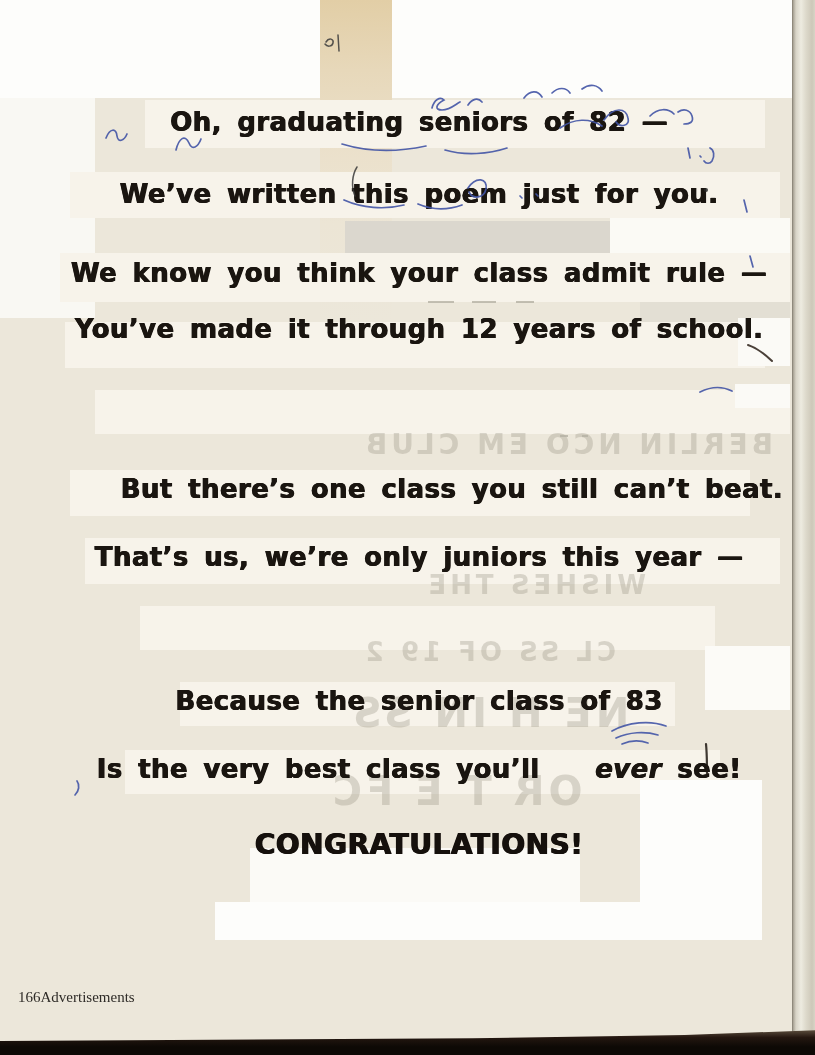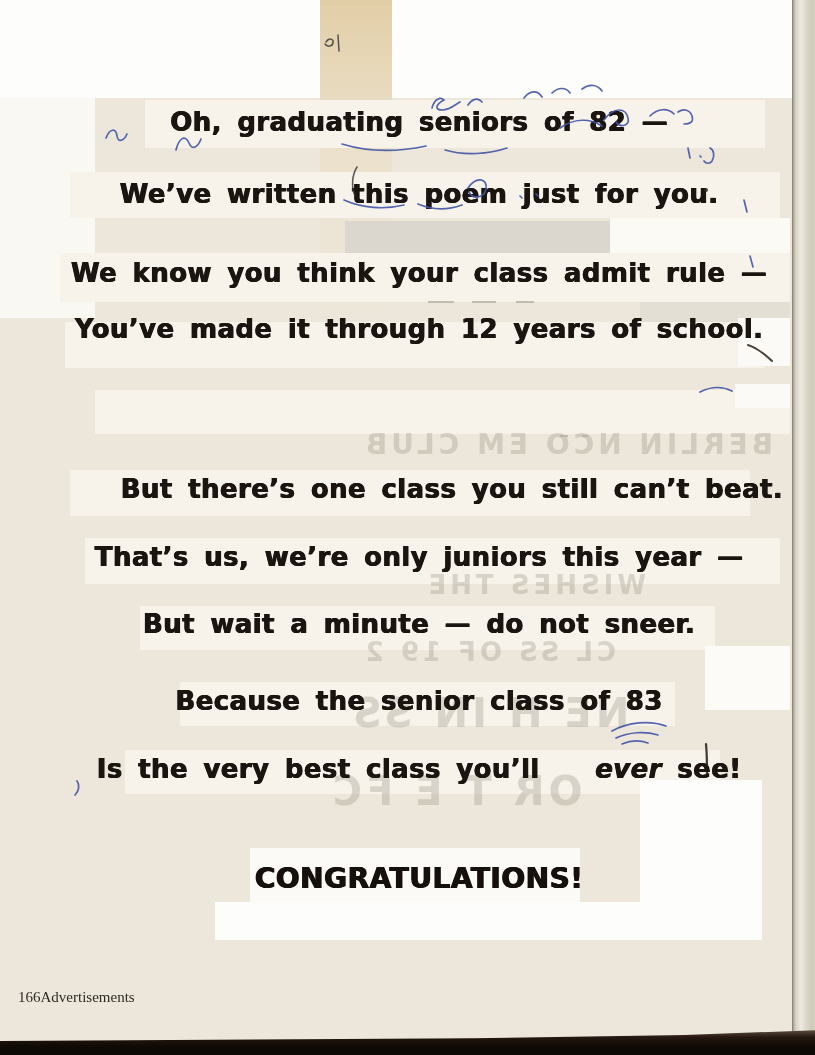--- a/index.html
+++ b/index.html
@@ -12,21 +12,21 @@
   .poem-line{
     position:absolute;left:55px;right:32px;
     font-family:"DejaVu Sans", sans-serif;
     font-weight:bold;font-size:26px;line-height:30px;
     color:#1a1510;text-align:center;white-space:nowrap;
     letter-spacing:0.4px;word-spacing:6px;
     text-shadow:0.6px 0 0 #1a1510,-0.3px 0 0 #1a1510;
   }
   .poem-line em{font-style:italic;margin-left:40px;}
   .congrats{
-    position:absolute;left:55px;right:32px;top:862px;
+    position:absolute;left:55px;right:32px;top:828px;
     font-family:"DejaVu Sans", sans-serif;
     font-weight:bold;font-size:28px;line-height:34px;
     color:#15100c;text-align:center;letter-spacing:0.5px;
     text-shadow:0.8px 0 0 #15100c,-0.4px 0 0 #15100c;
     white-space:nowrap;
   }
   .ghost{
     position:absolute;font-family:"DejaVu Sans", sans-serif;font-weight:bold;
     color:rgba(150,144,127,0.32);text-align:center;white-space:nowrap;
     transform:scaleX(-1);letter-spacing:4px;pointer-events:none;
@@ -85,21 +85,20 @@
   <div class="ghost" style="left:368px;top:637px;width:248px;font-size:26px;">CL SS OF 19 2</div>
   <div class="ghost" style="left:328px;top:690px;width:322px;font-size:40px;">NE H IN SS</div>
   <div class="ghost" style="left:298px;top:768px;width:315px;font-size:40px;">OR T E FC</div>
 
   <div class="poem-line" style="top:107px;">Oh, graduating seniors of 82 —</div>
   <div class="poem-line" style="top:179px;">We’ve written this poem just for you.</div>
   <div class="poem-line" style="top:258px;">We know you think your class admit rule —</div>
   <div class="poem-line" style="top:314px;">You’ve made it through 12 years of school.</div>
   <div class="poem-line" style="top:474px;text-align:right;">But there’s one class you still can’t beat.</div>
   <div class="poem-line" style="top:542px;">That’s us, we’re only juniors this year —</div>
-  <div class="poem-line" style="top:609px;">But wait a minute — do not sneer.</div>
   <div class="poem-line" style="top:686px;text-align:center;">
     <span>Because the senior class of </span><span>83</span>
   </div>
   <div class="poem-line" style="top:754px;">
     <span>Is the very best class you’ll </span><em>ever</em><span> see!</span>
   </div>
   <div class="congrats">CONGRATULATIONS!</div>
 
   <svg class="ink" width="815" height="1055" viewBox="0 0 815 1055">
     <g stroke="#4355a6" stroke-width="1.7" fill="none" stroke-linecap="round" opacity="0.9">

